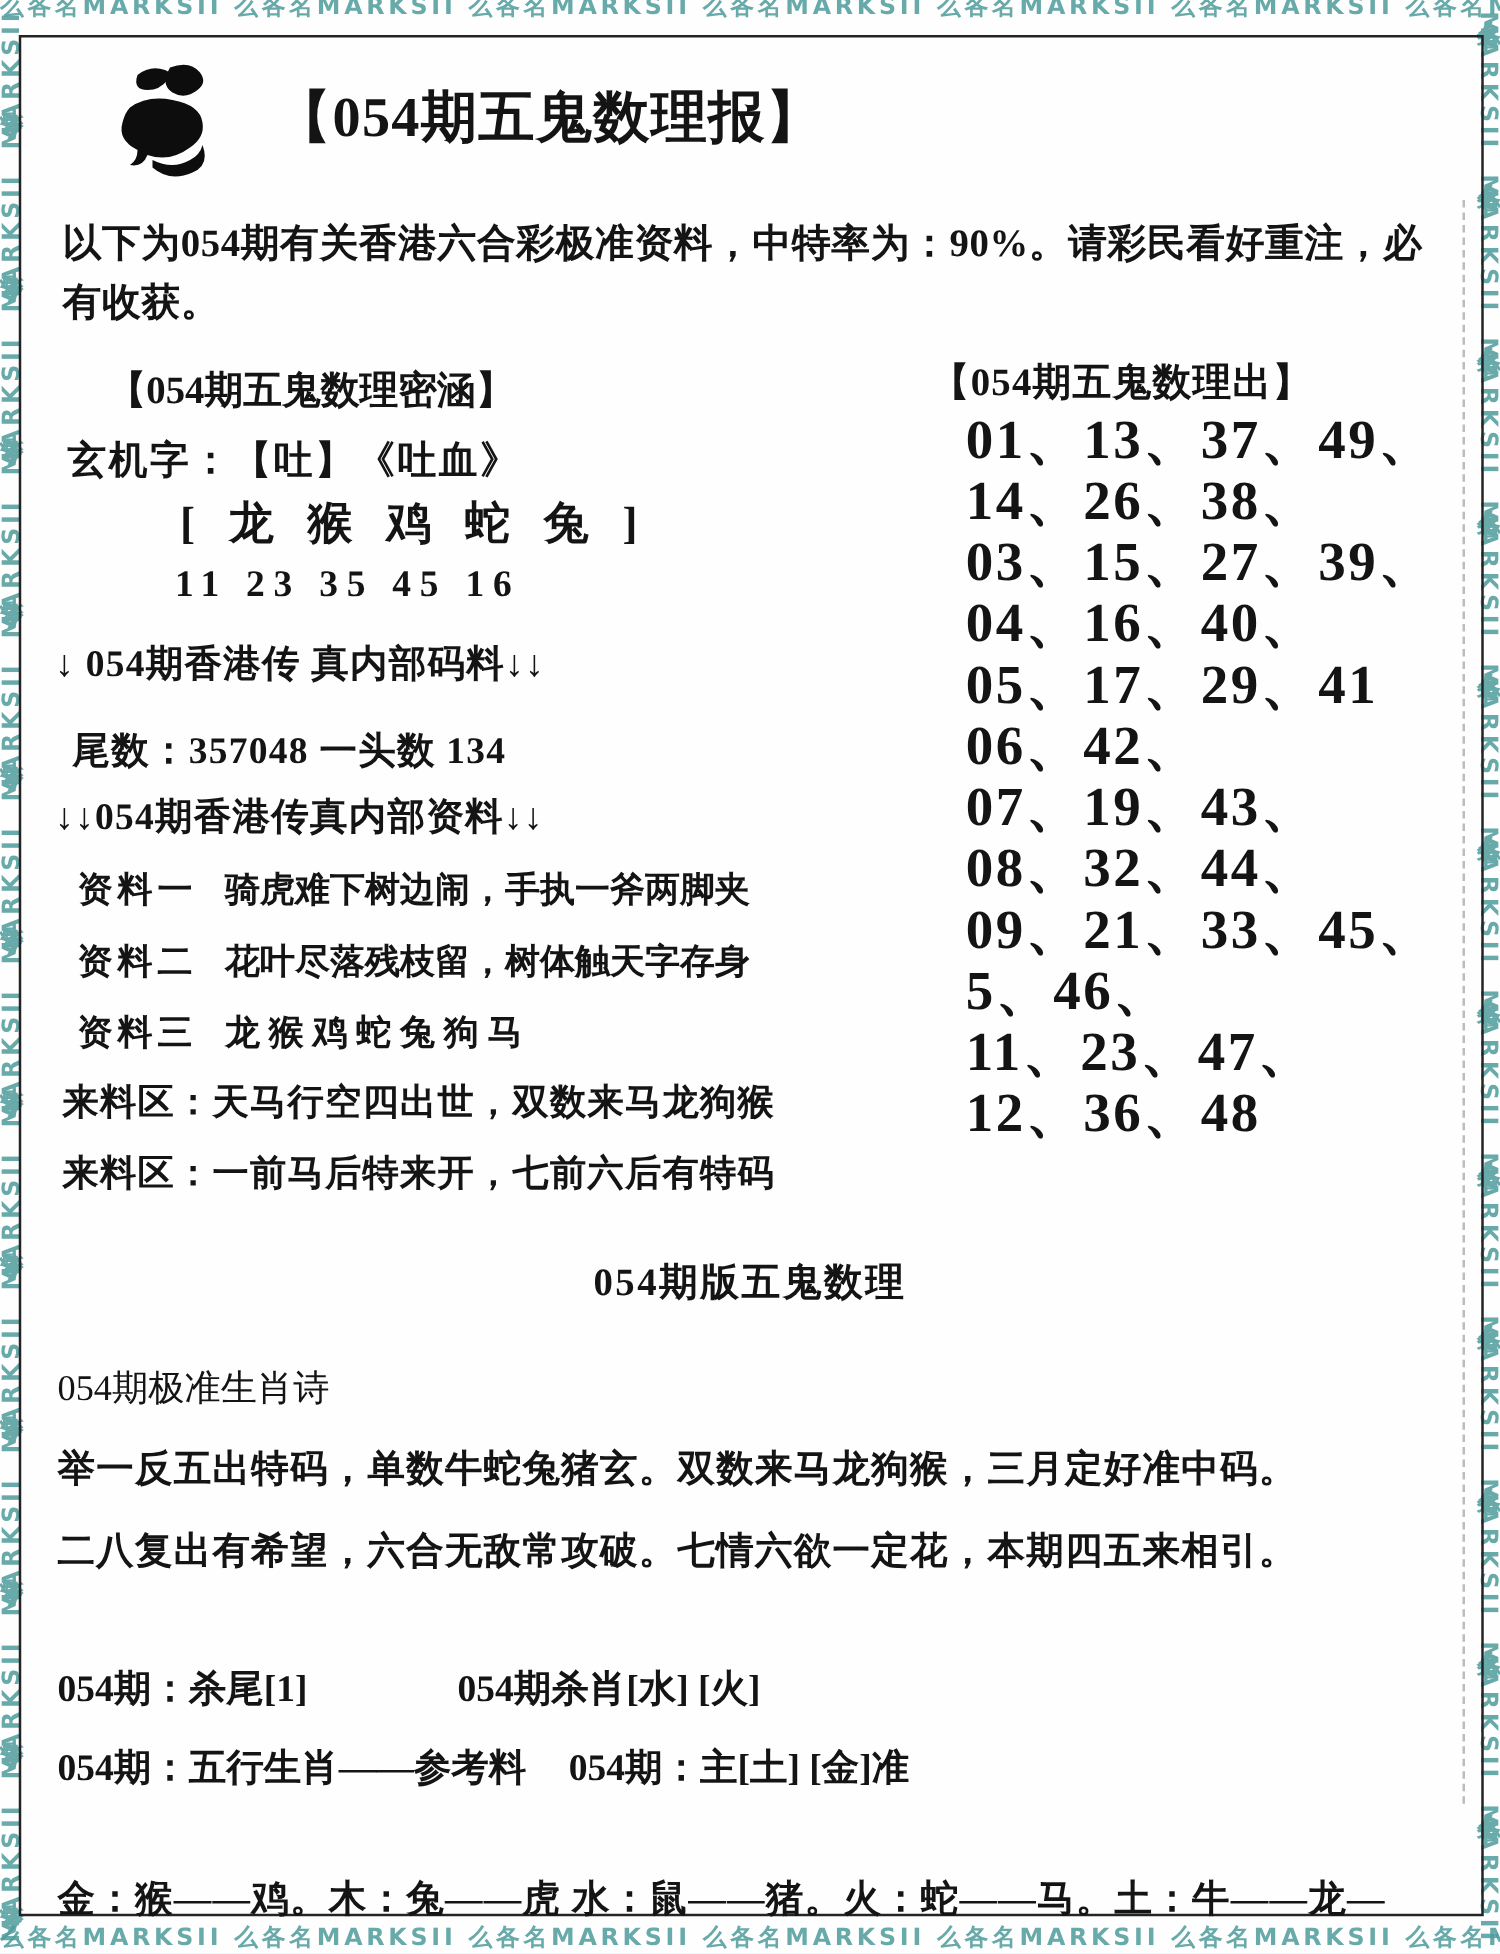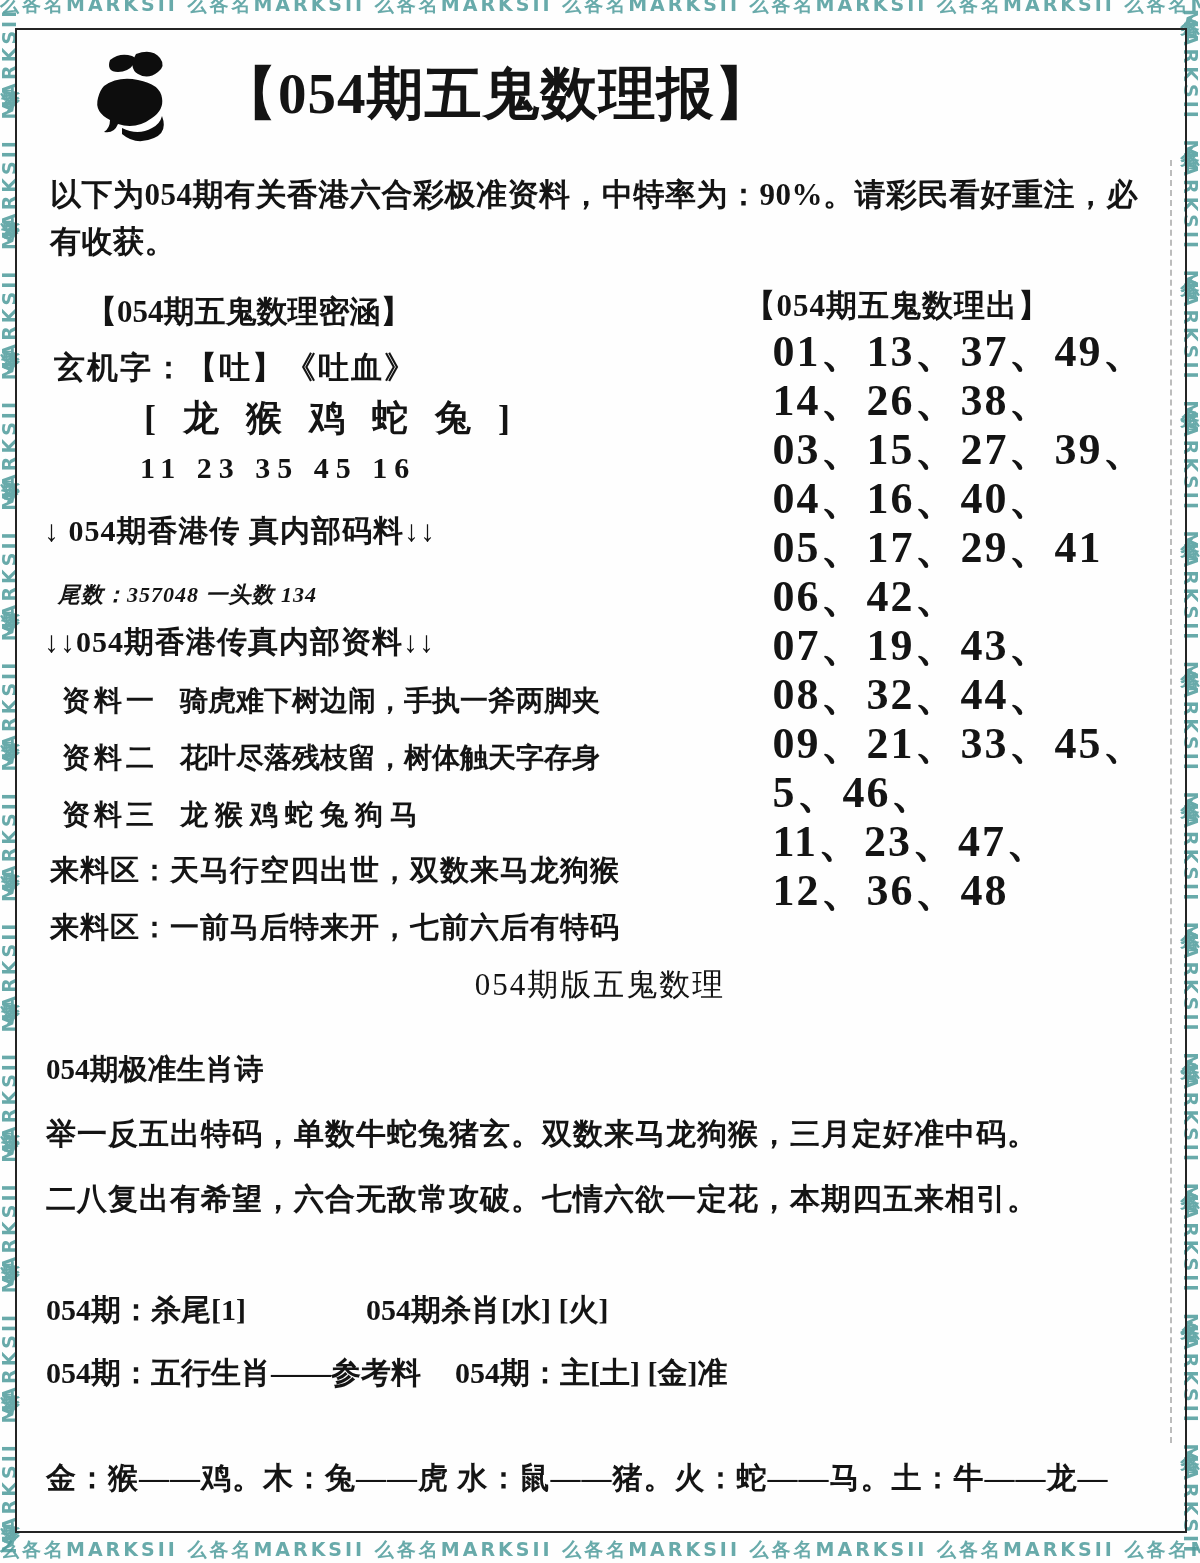--- a/index.html
+++ b/index.html
@@ -37,46 +37,46 @@
   .speckle-line{
     position:absolute;top:160px;bottom:120px;right:28px;width:0;
     border-left:2px dashed rgba(35,35,35,.30);
   }
   .content{
     position:absolute;top:36px;left:44px;right:44px;bottom:36px;
   }
   .hdr{display:flex;align-items:center;gap:46px;margin:10px 0 0 48px;}
   .logo{width:82px;height:96px;flex:0 0 auto;}
   .title{
-    font-size:57px;font-weight:900;letter-spacing:1px;white-space:nowrap;
+    font-size:45px;font-weight:900;letter-spacing:1px;white-space:nowrap;
   }
   .intro{
     margin:30px 4px 0 6px;
     font-size:31px;font-weight:700;line-height:1.5;letter-spacing:.5px;
   }
   .cols{display:flex;margin-top:20px;}
   .col-left{width:63%;}
   .col-right{width:37%;}
   .l-secret{margin:6px 0 0 42px;font-size:31px;font-weight:800;}
   .l-mystery{margin:14px 0 0 10px;font-size:31px;font-weight:800;letter-spacing:2px;}
   .l-zodiac{margin:5px 0 0 100px;font-size:36px;font-weight:800;letter-spacing:9px;}
   .l-nums{margin:8px 0 0 96px;font-size:30px;font-weight:700;letter-spacing:7px;}
   .l-hkcode{margin:26px 0 0 0;font-size:30px;font-weight:800;letter-spacing:1px;}
   .l-special{margin:18px 0 0 72px;font-size:31px;font-weight:800;}
   .l-special .small{font-size:23px;font-weight:700;}
   .l-special .gap{display:inline-block;width:58px;}
-  .l-tail{margin:28px 0 0 14px;font-size:22px;font-weight:800;letter-spacing:1px;font-style:italic;}
+  .l-tail{margin:28px 0 0 14px;font-size:30px;font-weight:800;letter-spacing:1px;}
   .l-hkdata{margin:12px 0 0 0;font-size:30px;font-weight:800;letter-spacing:1px;}
   .l-row{margin:19px 0 0 18px;font-size:28px;font-weight:800;}
   .l-row .lbl{letter-spacing:4px;margin-right:22px;}
   .l-src{margin:17px 0 0 6px;font-size:29px;font-weight:800;letter-spacing:1px;}
   .r-title{font-size:31px;font-weight:800;letter-spacing:1px;}
   .r-line{margin-left:28px;font-size:44px;line-height:49px;letter-spacing:2px;font-weight:600;}
-  .mid-title{margin-top:16px;text-align:center;font-size:31px;font-weight:400;letter-spacing:2px;}
-  .poem-title{margin:44px 0 0 2px;font-size:29px;font-weight:700;}
+  .mid-title{margin-top:46px;text-align:center;font-size:31px;font-weight:700;letter-spacing:2px;}
+  .poem-title{margin:44px 0 0 2px;font-size:29px;font-weight:400;}
   .poem-line{margin:24px 0 0 2px;font-size:30px;font-weight:800;letter-spacing:1px;}
   .kills1{display:flex;margin:70px 0 0 2px;font-size:30px;font-weight:800;}
   .kills1 .k-gap{width:120px;}
   .kills2{display:flex;margin:22px 0 0 2px;font-size:30px;font-weight:800;}
   .kills2 .k-gap{width:34px;}
   .elem-line{margin:64px 0 0 2px;font-size:30px;font-weight:800;letter-spacing:1px;}
 </style>
 </head>
 <body>
 

